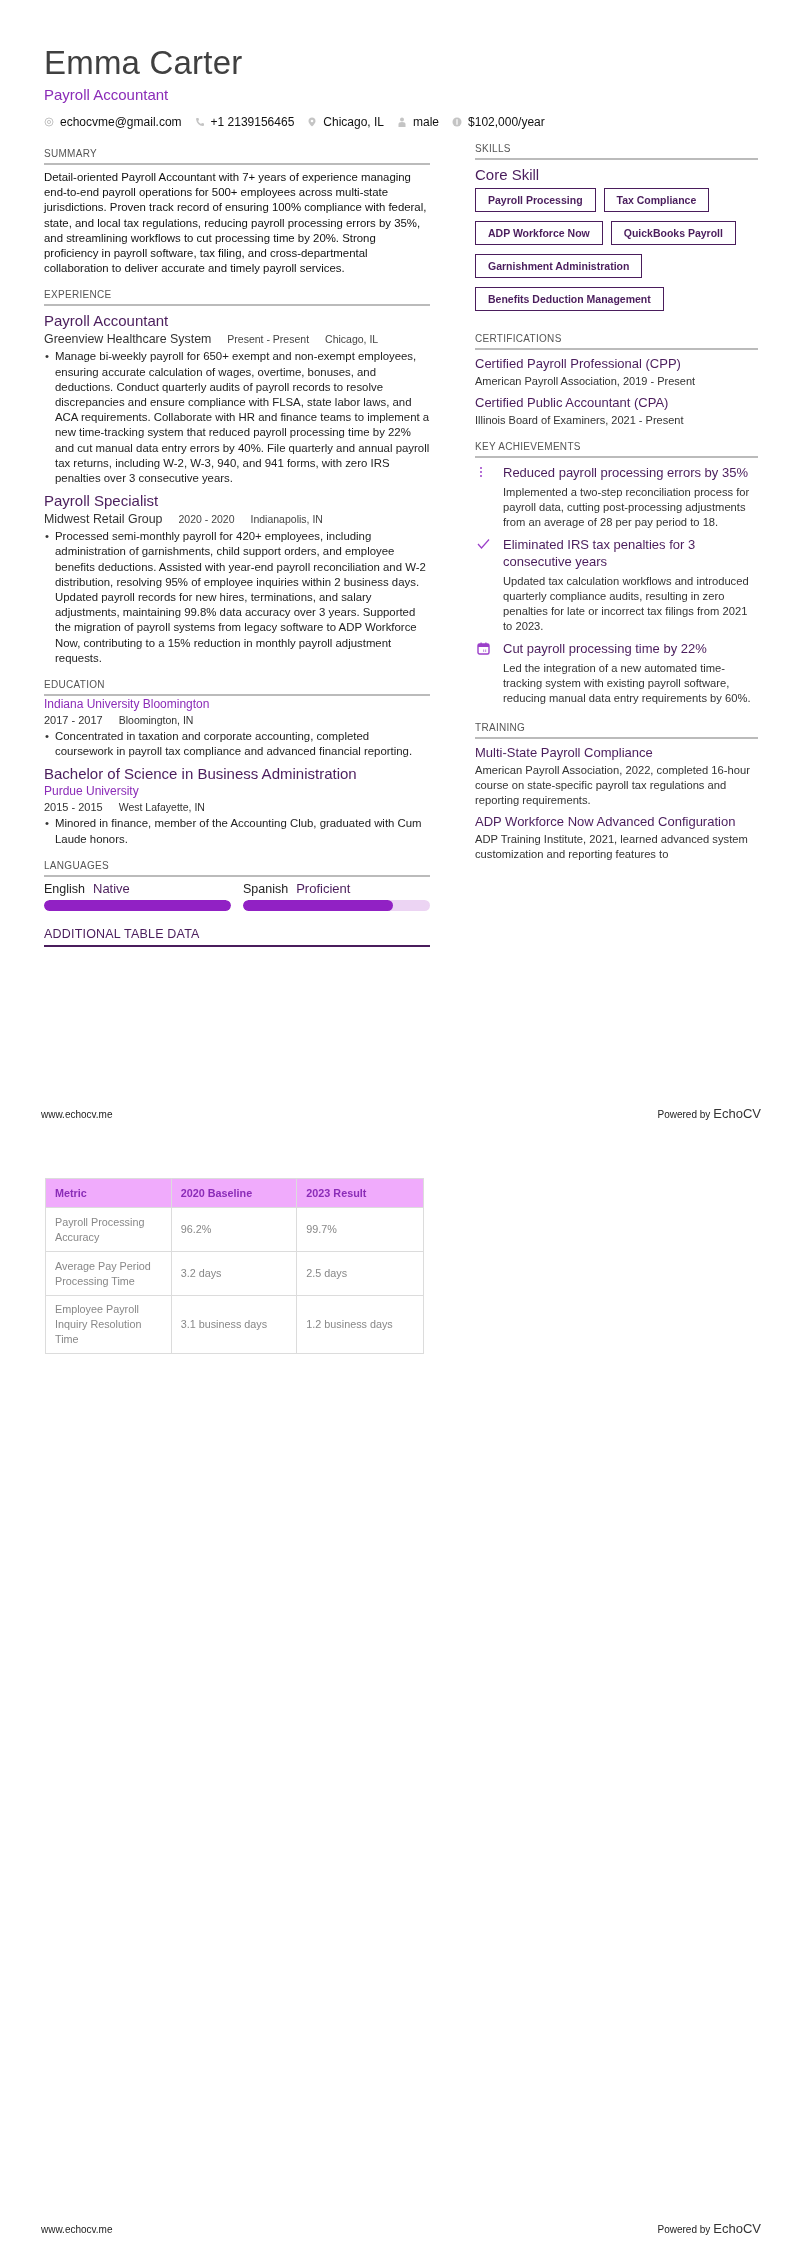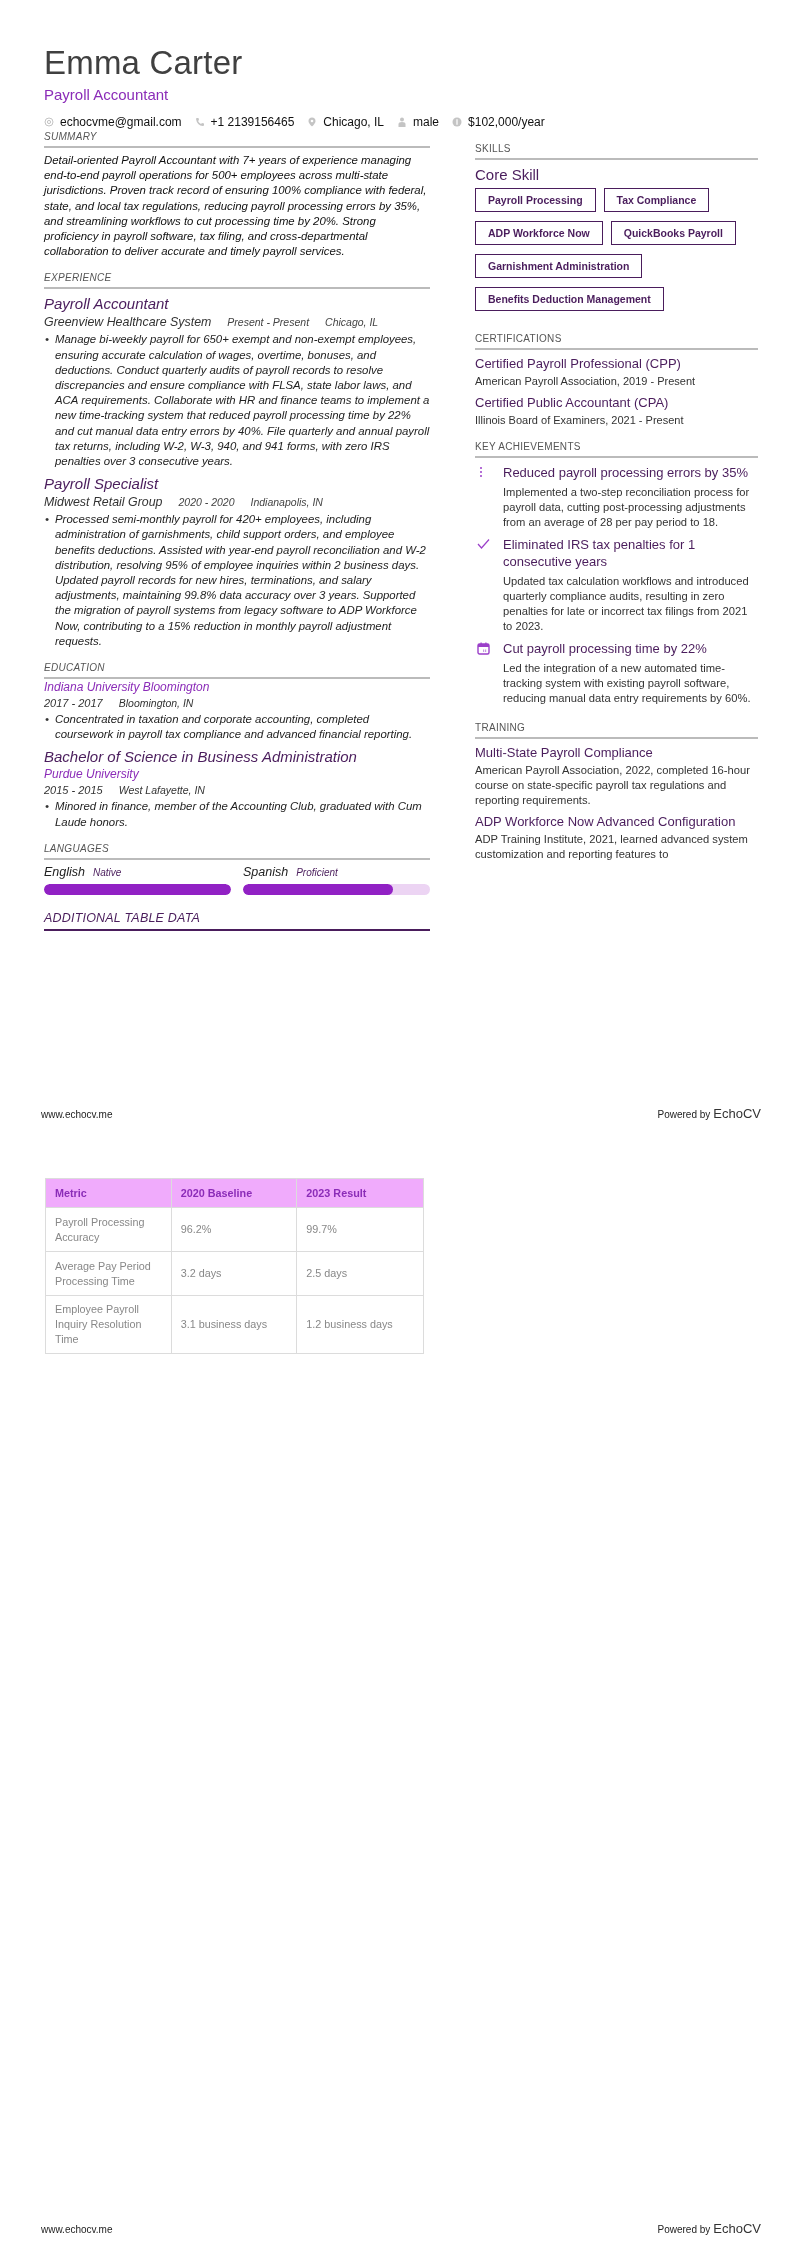--- a/index.html
+++ b/index.html
@@ -11,21 +11,21 @@
   .page2 { top: 1140px; height: 1106px; }
 
   .header { position: absolute; left: 44px; top: 44px; right: 44px; }
   .name { font-size: 33px; color: #404040; font-weight: 400; line-height: 38px; letter-spacing: 0.2px; }
   .title { font-size: 15px; color: #8b2cb8; margin-top: 4px; line-height: 18px; }
   .contacts { display: flex; align-items: center; margin-top: 10px; font-size: 12px; color: #111; height: 16px; }
   .contact { display: flex; align-items: center; margin-right: 13px; }
   .cicon { display: inline-block; width: 10px; height: 10px; margin-right: 6px; color: #c4c4c4; font-size: 10px; line-height: 10px; text-align: center; }
   .cicon svg { width: 10px; height: 10px; display: block; }
 
-  .left { position: absolute; left: 44px; top: 131px; width: 386px; font-style: italic; }
+  .left { position: absolute; left: 44px; top: 148px; width: 386px; }
   .right { position: absolute; left: 475px; top: 143px; width: 283px; }
 
   .sec-title { font-size: 10px; color: #555; letter-spacing: 0.3px; line-height: 12px; padding-bottom: 3px; border-bottom: 2px solid #bbb; text-transform: uppercase; }
   .sec { margin-bottom: 13px; }
   .para { font-size: 11.4px; line-height: 15.2px; color: #111; margin-top: 5px; }
 
   .job-title { font-size: 15px; color: #4a1d5c; line-height: 19px; margin-top: 5px; }
   .job-meta { display: flex; align-items: baseline; font-size: 12px; color: #333; line-height: 16px; margin-top: 1px; }
   .job-meta .company { font-size: 12.4px; color: #333; margin-right: 16px; }
   .job-meta .dates { font-size: 10.5px; color: #444; margin-right: 16px; }
@@ -36,21 +36,21 @@
 
   .edu-degree { font-size: 15px; color: #4a1d5c; line-height: 19px; margin-top: 5px; }
   .edu-school { font-size: 12px; color: #8b2cb8; line-height: 16px; }
   .edu-meta { display: flex; font-size: 10.5px; color: #333; line-height: 14px; margin-top: 1px; }
   .edu-meta .dates { margin-right: 16px; font-size: 11px; }
 
   .langs { display: flex; justify-content: space-between; margin-top: 4px; }
   .lang { width: 187px; }
   .lang-head { display: flex; align-items: baseline; line-height: 16px; }
   .lang-name { font-size: 12.5px; color: #222; margin-right: 8px; }
-  .lang-level { font-size: 10px; color: #4a1d5c; }
+  .lang-level { font-size: 13px; color: #4a1d5c; }
   .bar { height: 11px; border-radius: 6px; background: #ecd4f3; margin-top: 3px; overflow: hidden; }
   .bar-fill { height: 11px; border-radius: 6px; background: #9121c4; }
 
   .addl-title { font-size: 12.5px; color: #4a1d5c; line-height: 16px; padding-bottom: 3px; border-bottom: 2px solid #4a1d5c; margin-top: 15px; letter-spacing: 0.2px; }
 
   .skill-cat { font-size: 15px; color: #4a1d5c; line-height: 19px; margin-top: 5px; }
   .skill-tags { display: flex; flex-wrap: wrap; margin-top: 4px; }
   .skill-tag { border: 1px solid #4a1d5c; font-size: 10.5px; font-weight: bold; color: #4a1d5c; padding: 5px 12px; line-height: 12px; margin: 0 8px 9px 0; }
 
   .cert-name { font-size: 13px; color: #4a1d5c; line-height: 17px; margin-top: 5px; }
@@ -262,21 +262,21 @@
         </div>
       </div>
 
       <div class="ach">
         <div class="ach-icon">
           <svg width="13" height="12" viewBox="0 0 13 12">
               <path d="M1 6 L4.5 10 L12 1.5" fill="none" stroke="#9b3fc9" stroke-width="1.2"></path>
             </svg>
         </div>
         <div class="ach-body">
-          <div class="ach-title">Eliminated IRS tax penalties for 1 consecutive years</div>
+          <div class="ach-title">Eliminated IRS tax penalties for 3 consecutive years</div>
           <div class="ach-desc">Updated tax calculation workflows and introduced quarterly compliance audits, resulting in zero penalties for late or incorrect tax filings from 2021 to 2023.</div>
         </div>
       </div>
 
       <div class="ach">
         <div class="ach-icon">
           <svg width="13" height="13" viewBox="0 0 13 13">
               <rect x="1" y="2" width="11" height="10" rx="1.5" fill="none" stroke="#9b3fc9" stroke-width="1.4"></rect>
               <rect x="1" y="2" width="11" height="3" fill="#9b3fc9"></rect>
               <rect x="3.5" y="0.5" width="1.2" height="2.5" fill="#9b3fc9"></rect>

